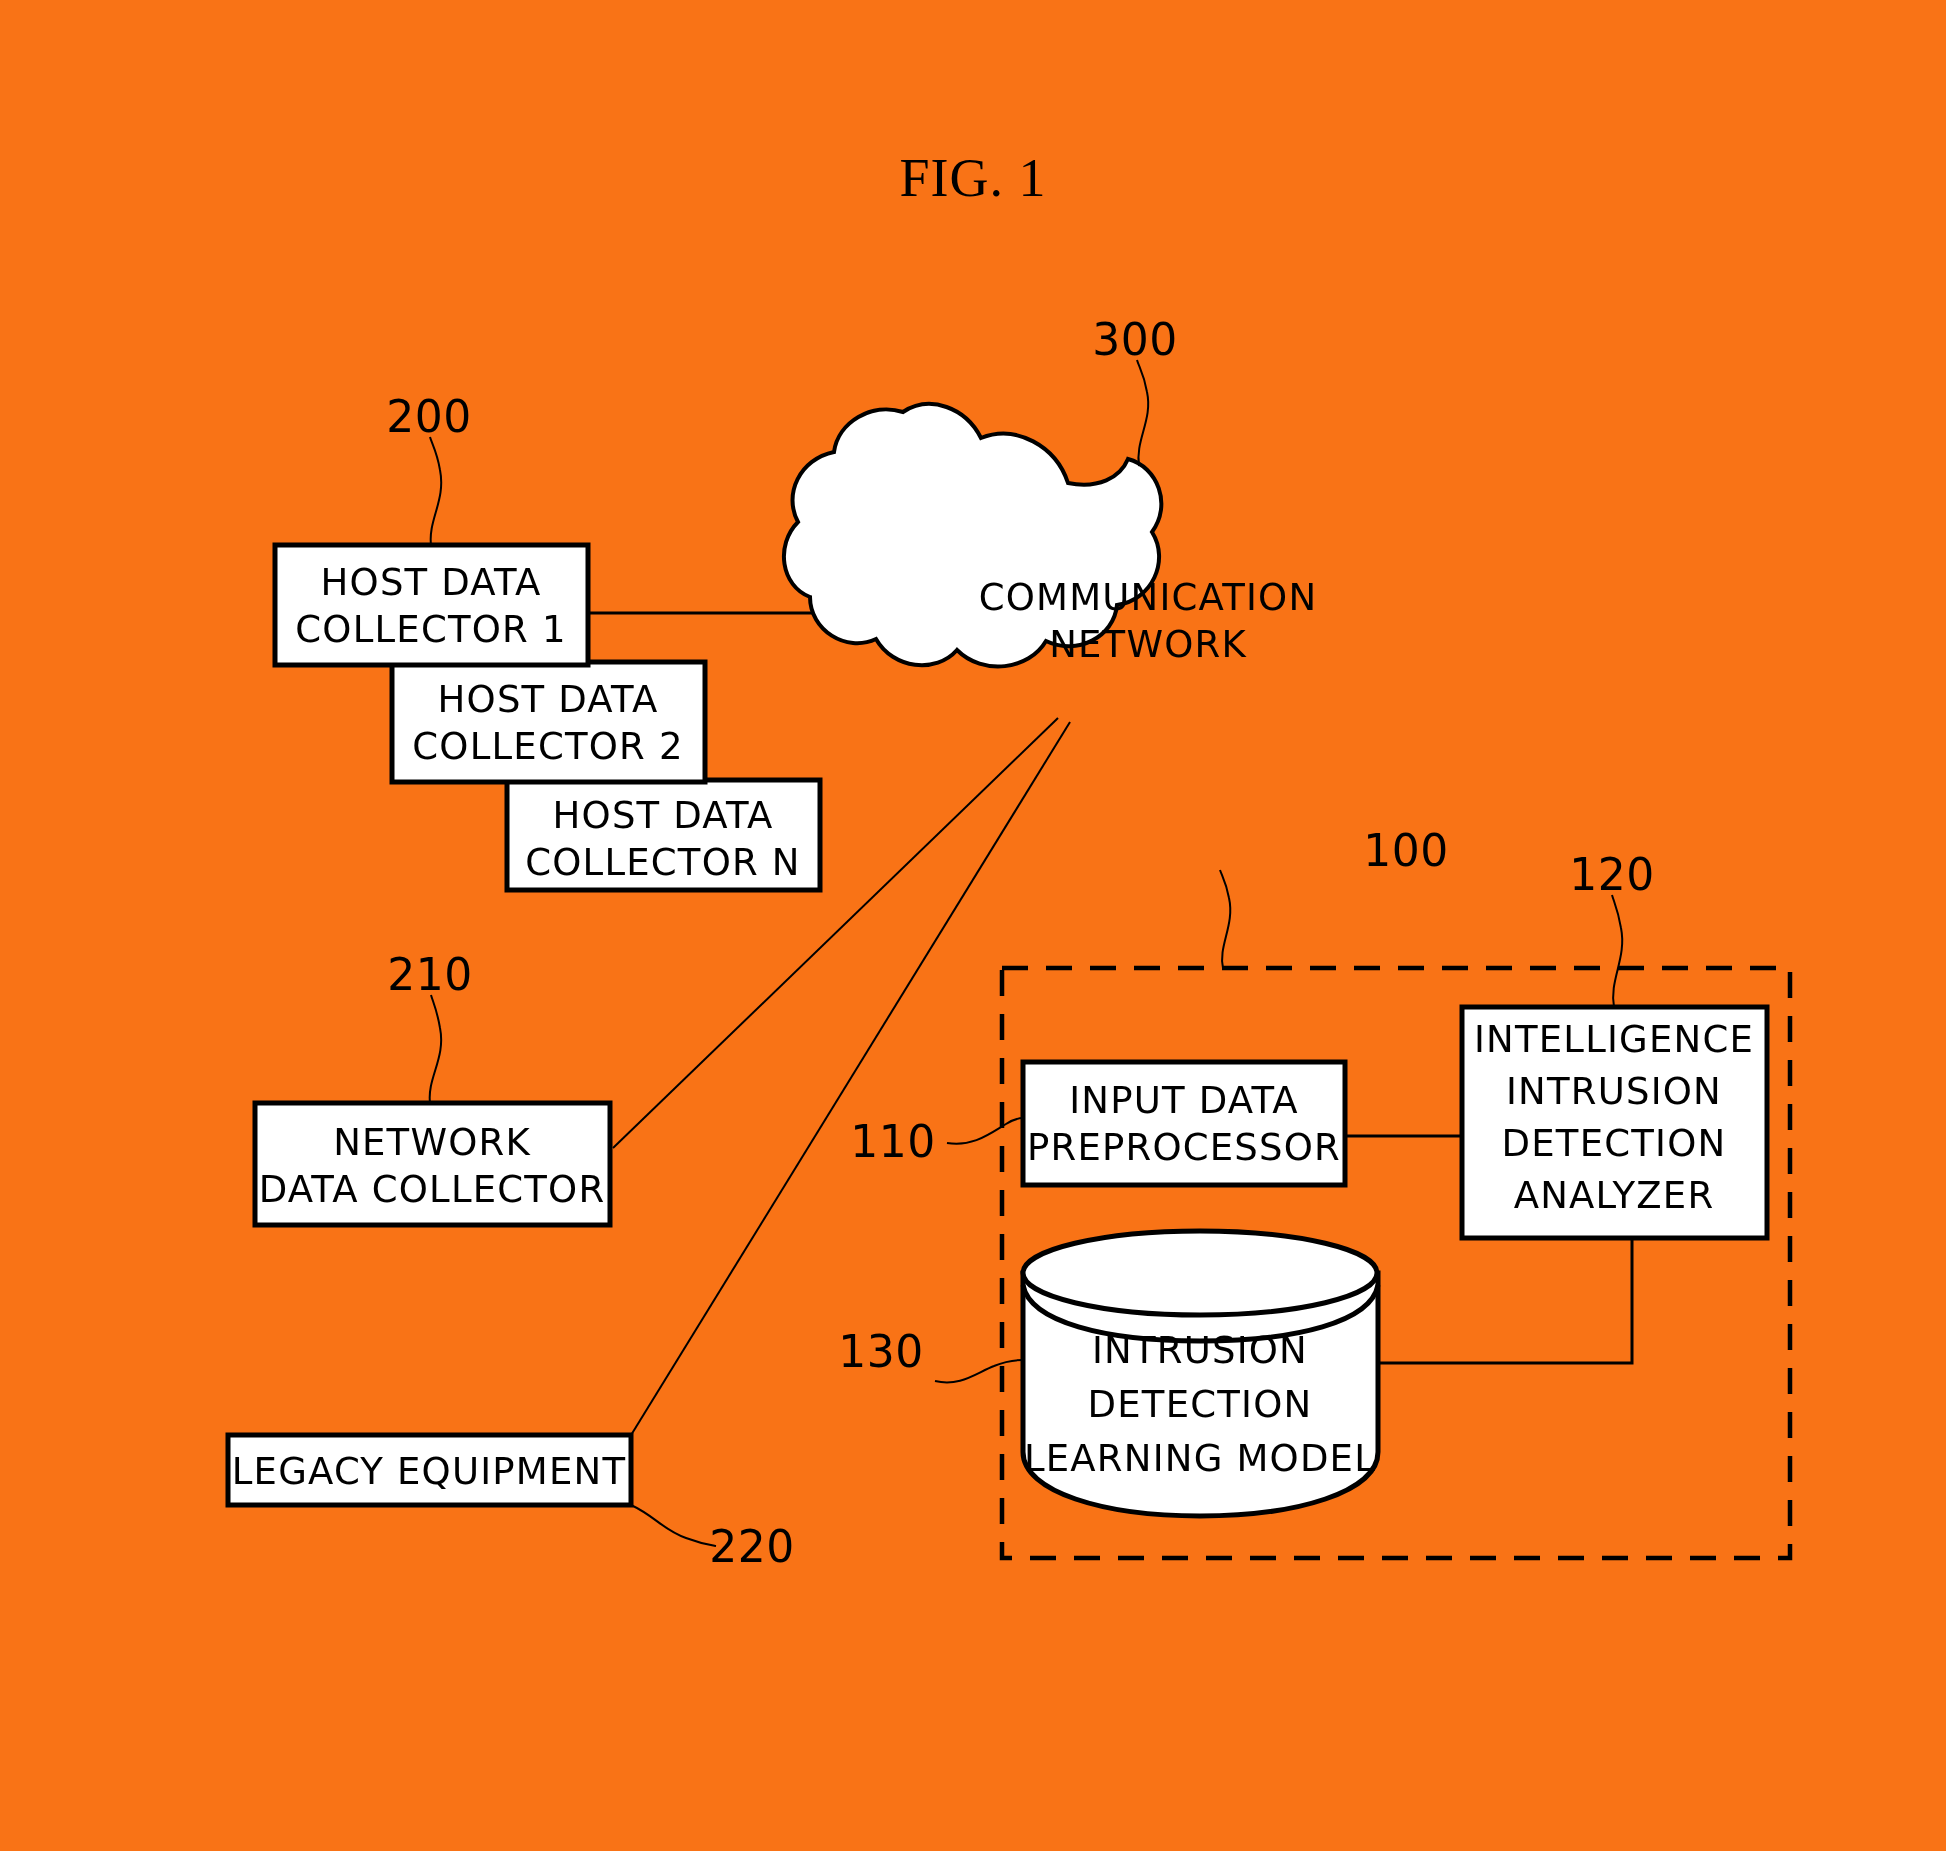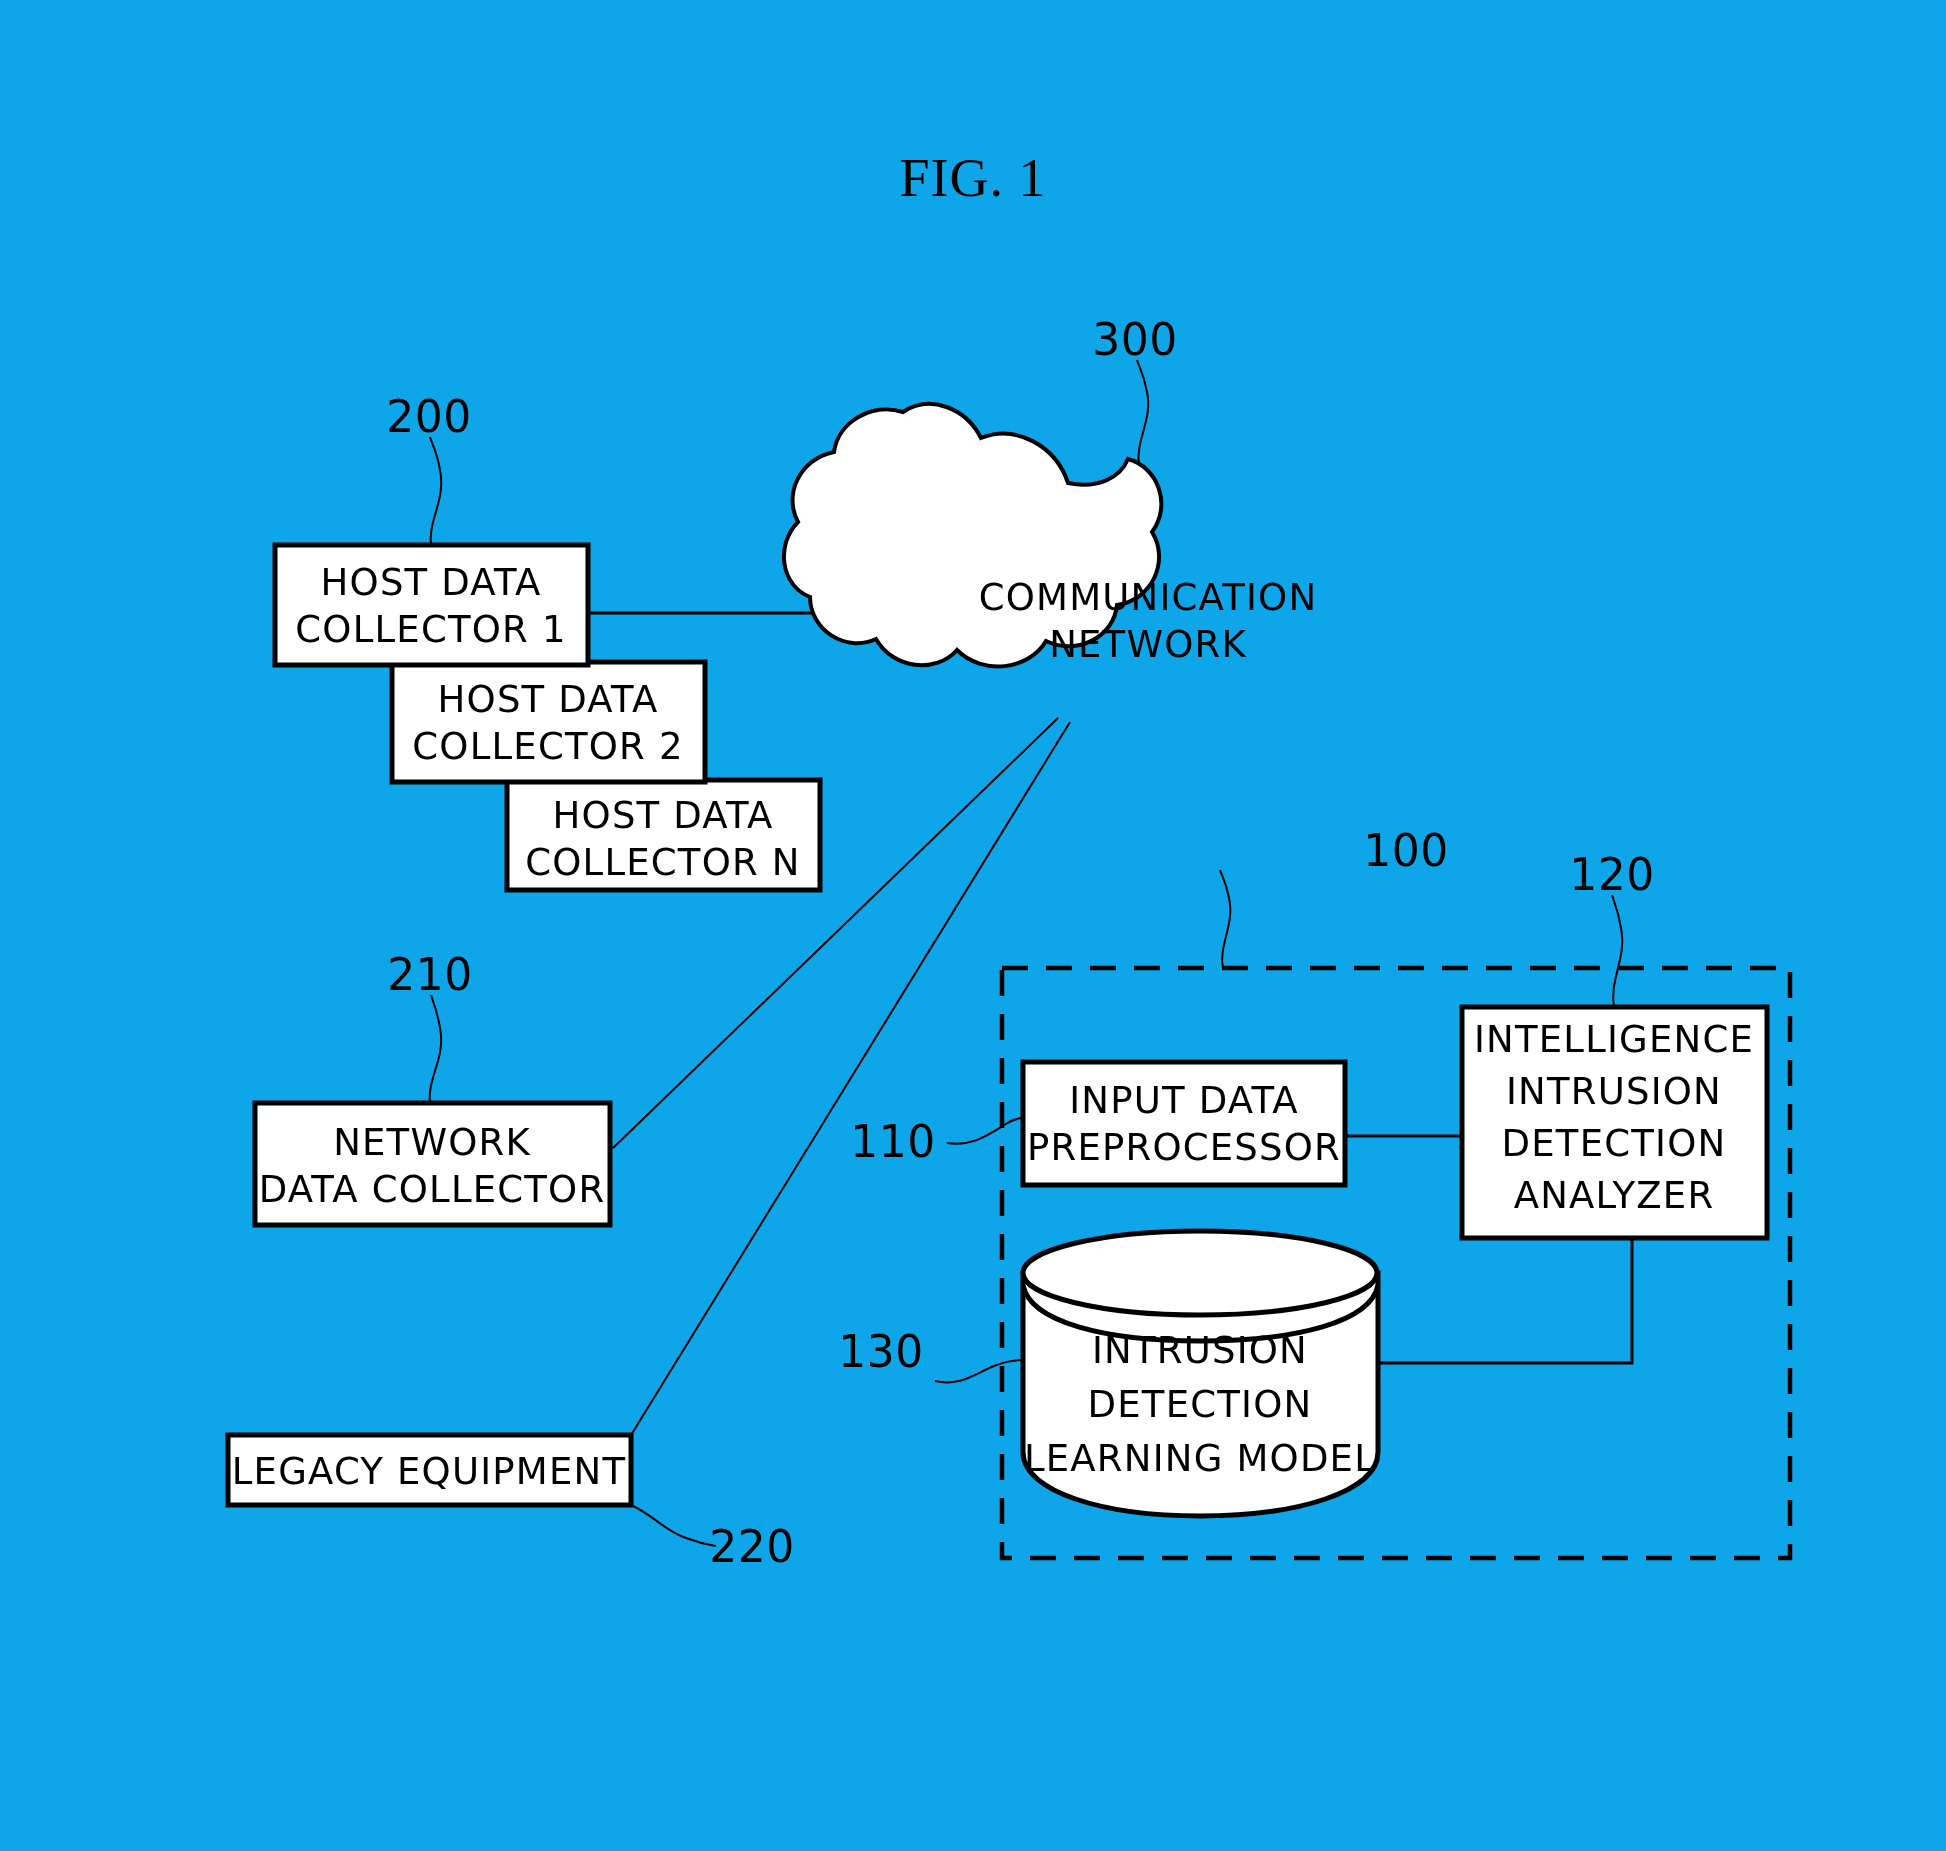--- a/index.html
+++ b/index.html
@@ -11,21 +11,21 @@
   body {
     width: 1946px;
     height: 1851px;
     font-family: "DejaVu Sans", sans-serif;
     overflow: hidden;
   }
   #figure-root {
     position: relative;
     width: 1946px;
     height: 1851px;
-    background: #0ea5e9;
+    background: #f97316;
   }
   svg#diagram {
     position: absolute;
     left: 0;
     top: 0;
     width: 1946px;
     height: 1851px;
     display: block;
   }
   .fig-title {

